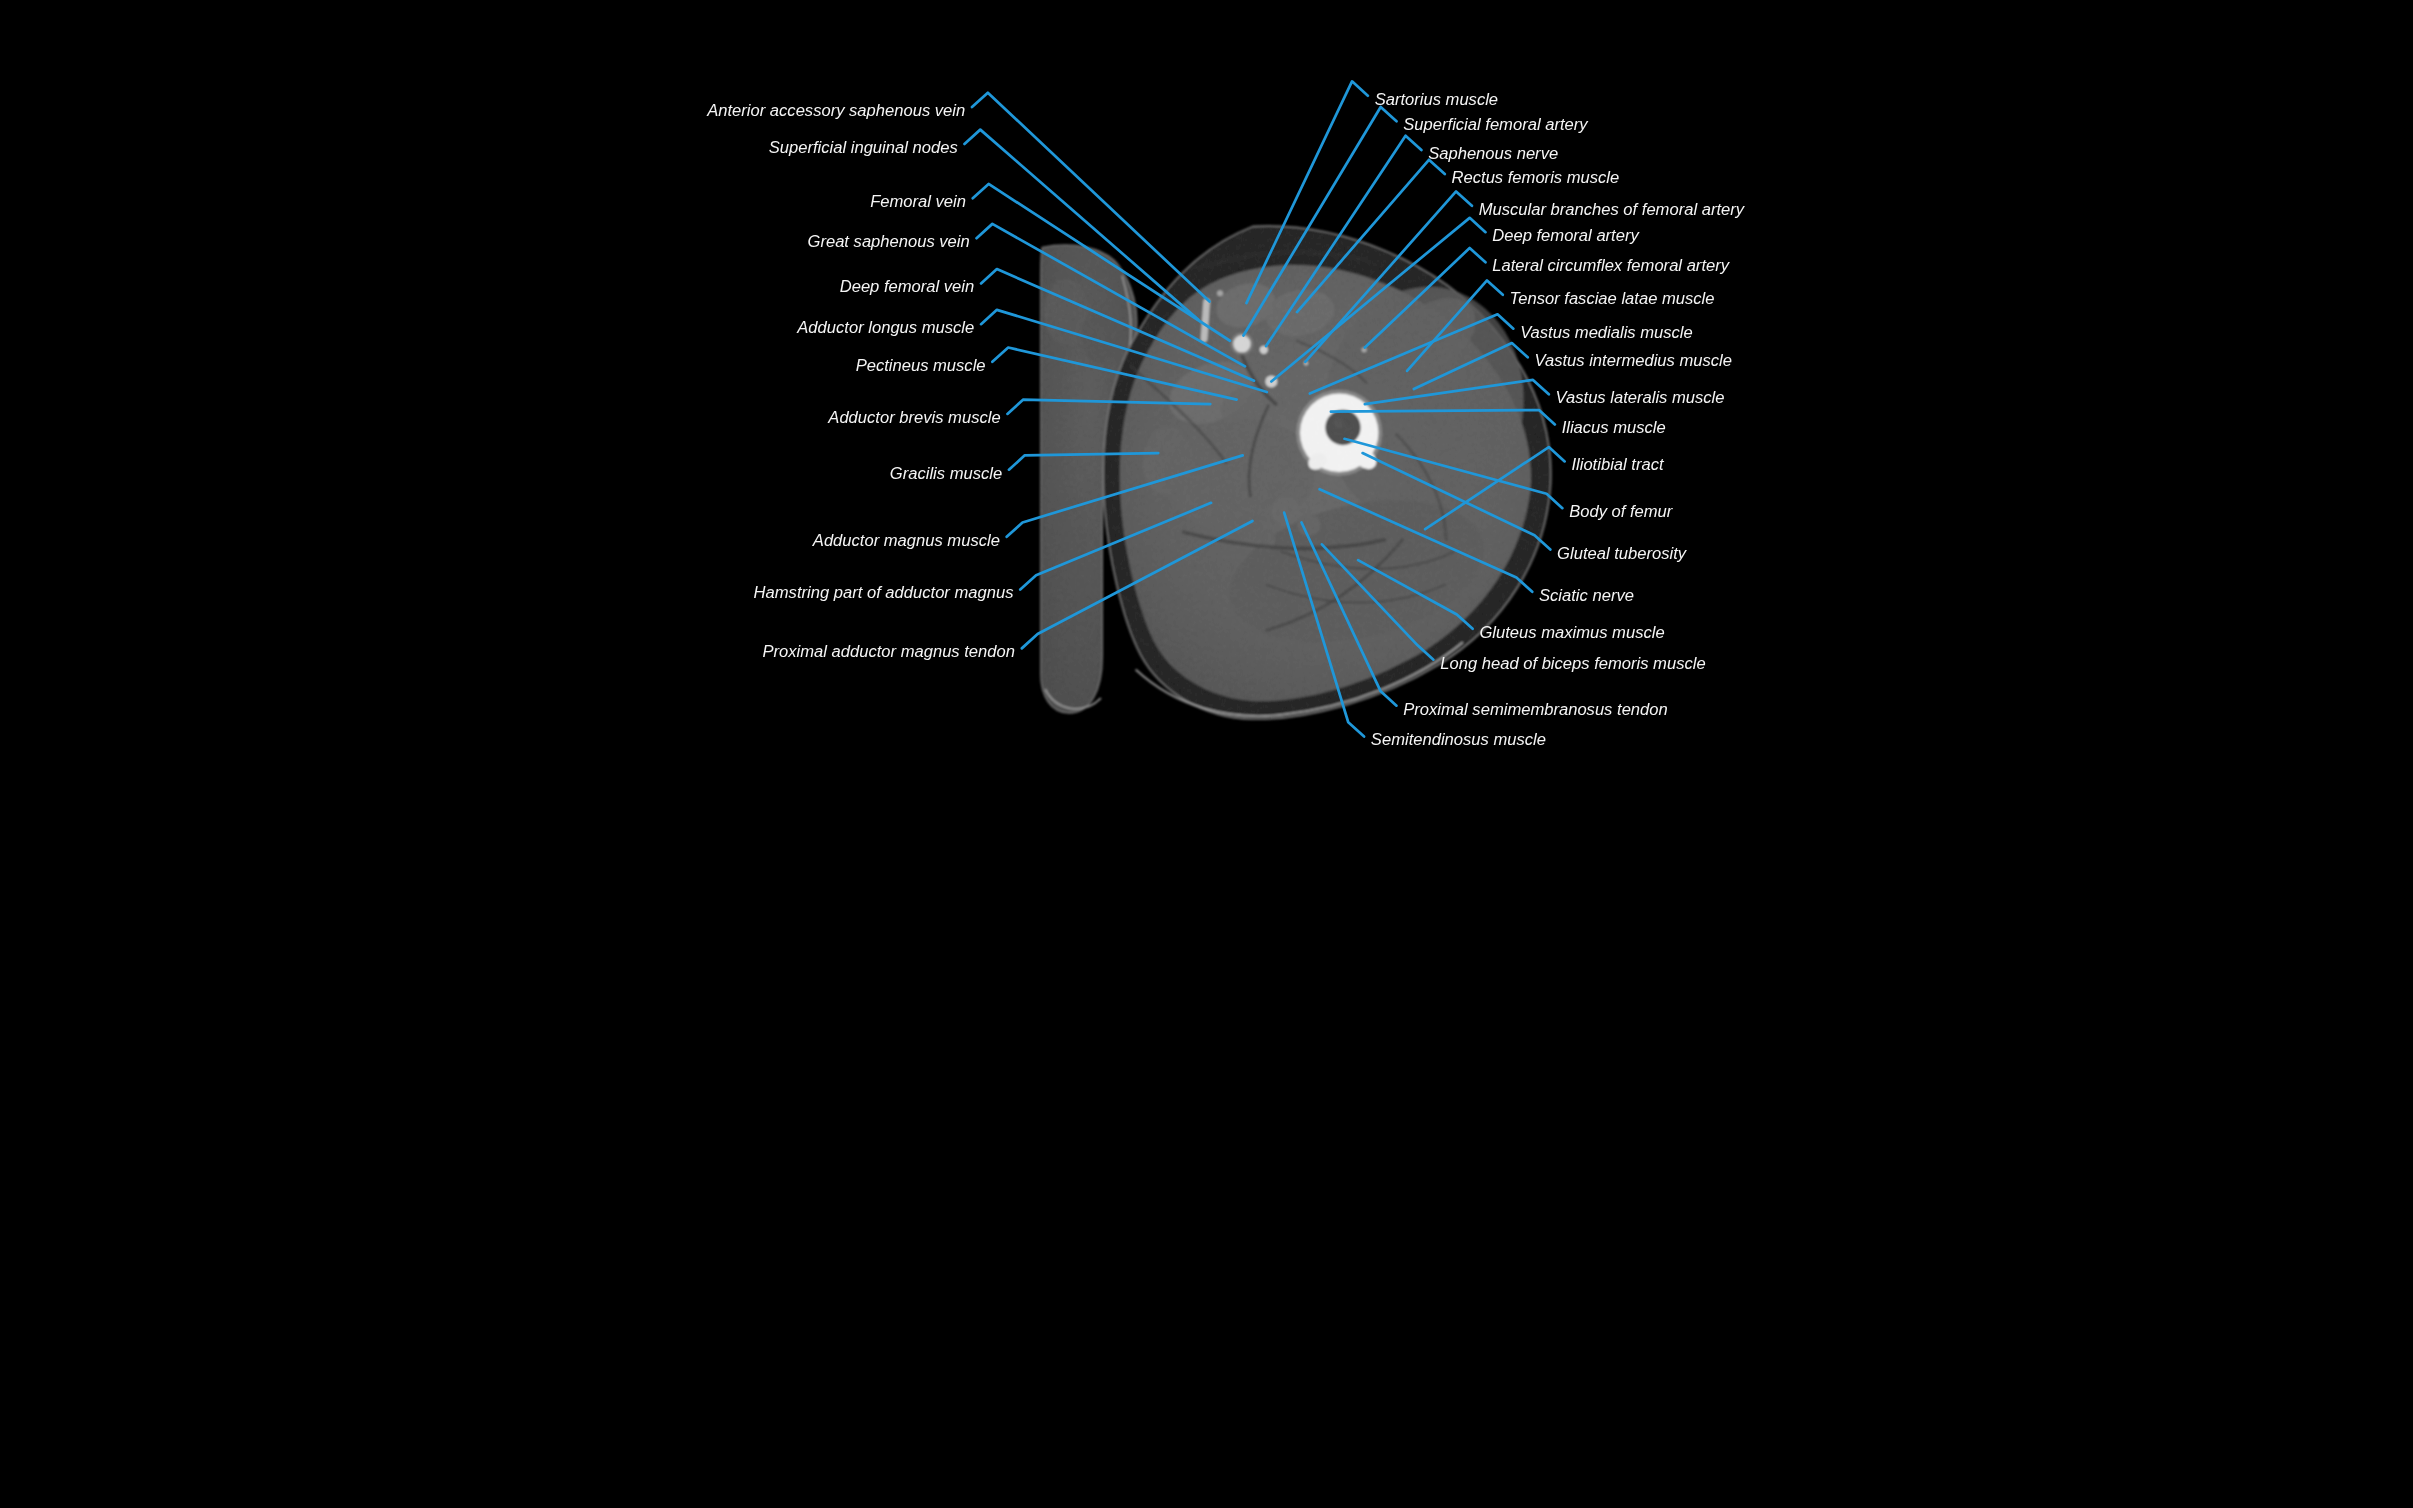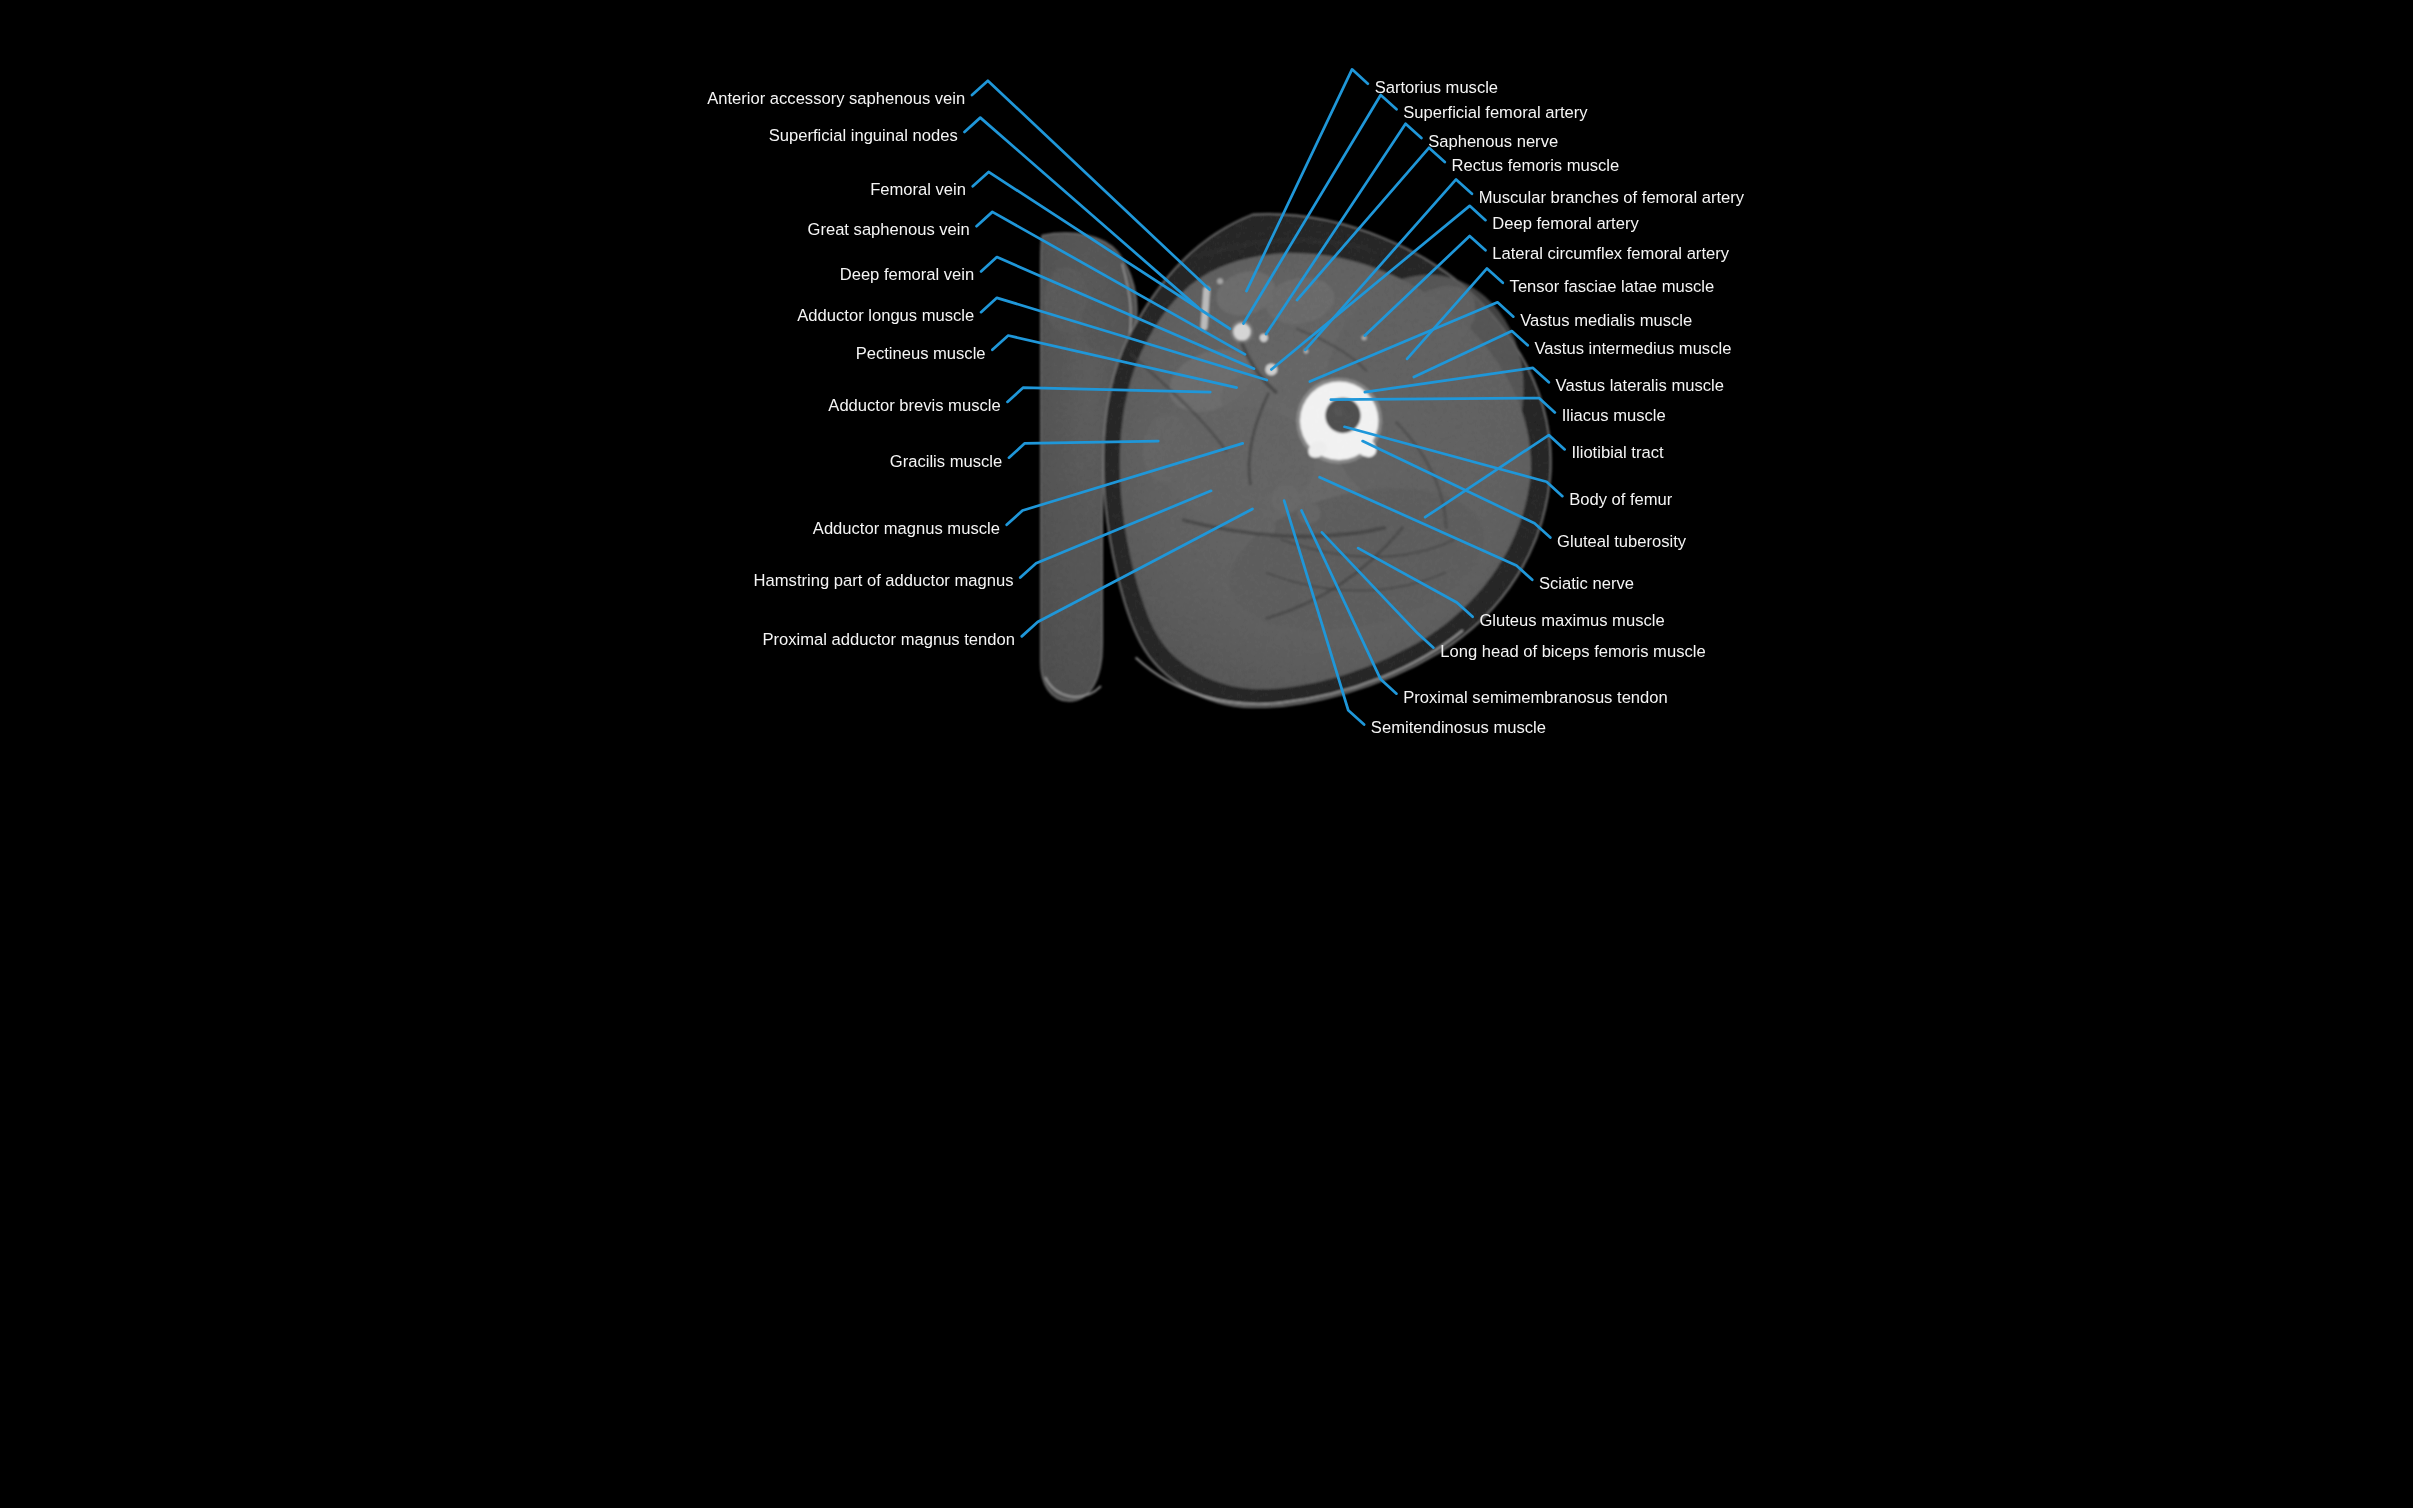--- a/index.html
+++ b/index.html
@@ -1,16 +1,16 @@
 <!DOCTYPE html>
 <html style="--bg: #000000; --leader: #1f97d9; --label: #f5f5f5;font-size:12px"><head>
 <meta charset="utf-8">
 <style>
   html,body{margin:0;padding:0;background:#000;}
-  .stage{position:relative;width:1207px;height:754px;margin:0 auto;background:var(--bg,#000);overflow:hidden;}
+  .stage{position:relative;width:1207px;height:754px;margin:12px auto;background:var(--bg,#000);overflow:hidden;font-style:italic;}
   .stage svg{position:absolute;inset:0;display:block;}
   #leaders polyline{fill:none;stroke:var(--leader,#1f97d9);stroke-width:3.6;stroke-linecap:round;stroke-linejoin:round;}
   #labels text{fill:var(--label,#f5f5f5);font-family:"Liberation Sans",sans-serif;font-size:22px;dominant-baseline:middle;}
 </style>
 </head>
 <body>
 
 <div class="stage">
 <svg viewBox="0 0 1600 1000" width="1207" height="754">
   <defs>

